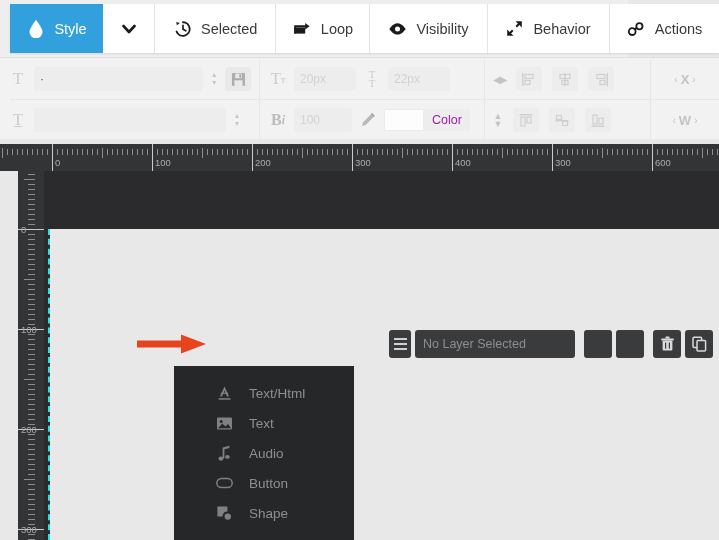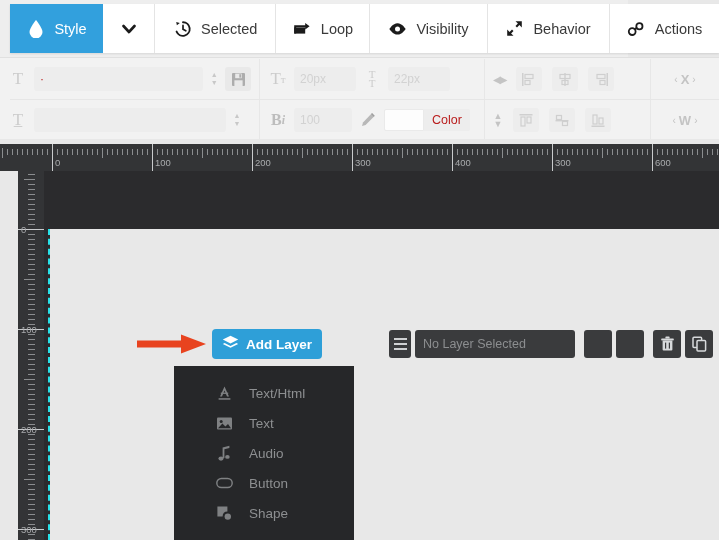--- a/index.html
+++ b/index.html
@@ -151,21 +151,21 @@
   }
   .swatch {
     width: 40px; height: 22px;
     background: #fdfdfd;
     border: 1px solid #eaeaea;
     border-radius: 2px 0 0 2px;
     box-sizing: border-box;
   }
   .swatchlabel {
     background: #ededed;
-    color: #b91c1c;
+    color: #a21caf;
     font-size: 12.5px;
     height: 22px;
     display: inline-flex; align-items: center;
     padding: 0 8px;
     border-radius: 0 2px 2px 0;
     box-sizing: border-box;
   }
   .xwbox {
     color: #c4c4c4;
     font-size: 13px;
@@ -776,29 +776,20 @@
       <div class="canvas"></div>
       <div class="canvas-guide"></div>
     </div>
 
     <div class="arrow-pointer">
       <svg width="70" height="20" viewBox="0 0 70 20">
         <path d="M0 6.5 H44 V0.5 L69 10 L44 19.5 V13.5 H0 Z" fill="#e8431f"></path>
       </svg>
     </div>
 
-    <div class="addlayer-btn">
-      <span class="ticon">
-        <svg width="17" height="16" viewBox="0 0 17 16">
-          <path d="M8.5 0.8 L16.2 4.6 L8.5 8.4 L0.8 4.6 Z" fill="#ffffff"></path>
-          <path d="M2.6 8 L8.5 10.9 L14.4 8 L16.2 8.9 L8.5 12.7 L0.8 8.9 Z" fill="#ffffff"></path>
-        </svg>
-      </span>
-      <span>Add Layer</span>
-    </div>
 
     <div class="layerbar">
       <span class="hamburger">
           <i></i>
           <i></i>
           <i></i>
         </span>
       <input class="layer-input" placeholder="No Layer Selected" style="">
       <span class="sqbtn gap-l"></span>
       <span class="sqbtn"></span>

